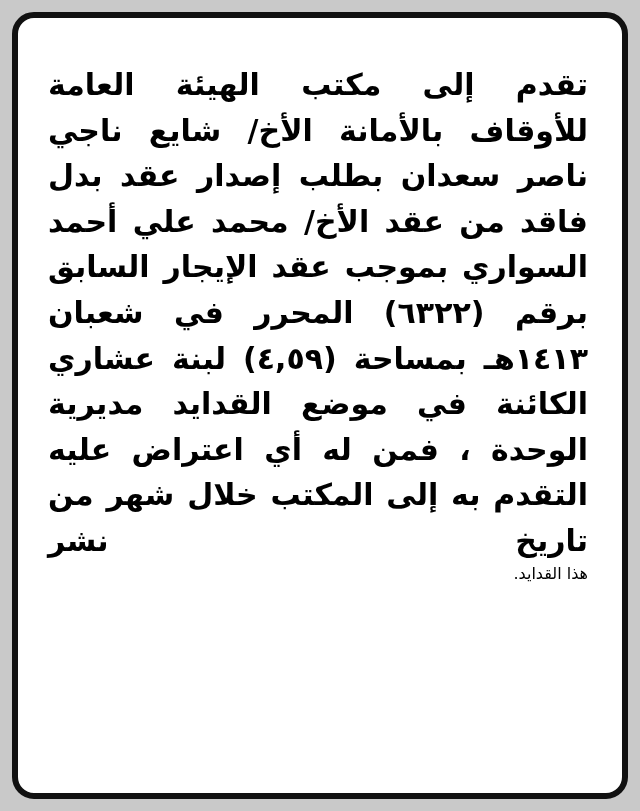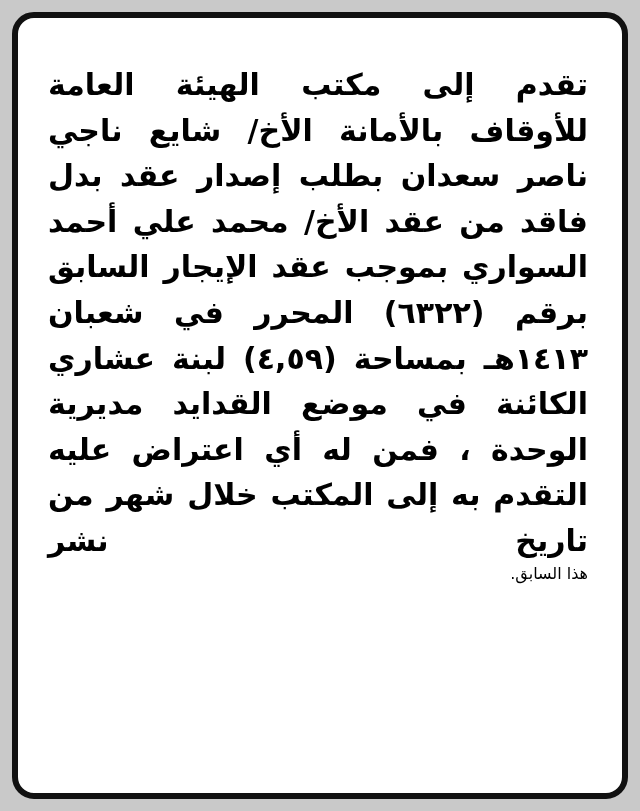--- a/index.html
+++ b/index.html
@@ -55,16 +55,16 @@
     margin: 0;
   }
 </style>
 </head>
 <body>
 
 <div id="page">
   <div id="notice-frame">
     <div id="notice-body">
       <p id="notice-text">تقدم إلى مكتب الهيئة العامة للأوقاف بالأمانة الأخ/ شايع ناجي ناصر سعدان بطلب إصدار عقد بدل فاقد من عقد الأخ/ محمد علي أحمد السواري بموجب عقد الإيجار السابق برقم (٦٣٢٢) المحرر في شعبان ١٤١٣هـ بمساحة (٤,٥٩) لبنة عشاري الكائنة في موضع القدايد مديرية الوحدة ، فمن له أي اعتراض عليه التقدم به إلى المكتب خلال شهر من تاريخ نشر</p>
-      <span class="last-line">هذا السابق.</span>
+      <span class="last-line">هذا القدايد.</span>
     </div>
   </div>
 </div>
 
 </body></html>

